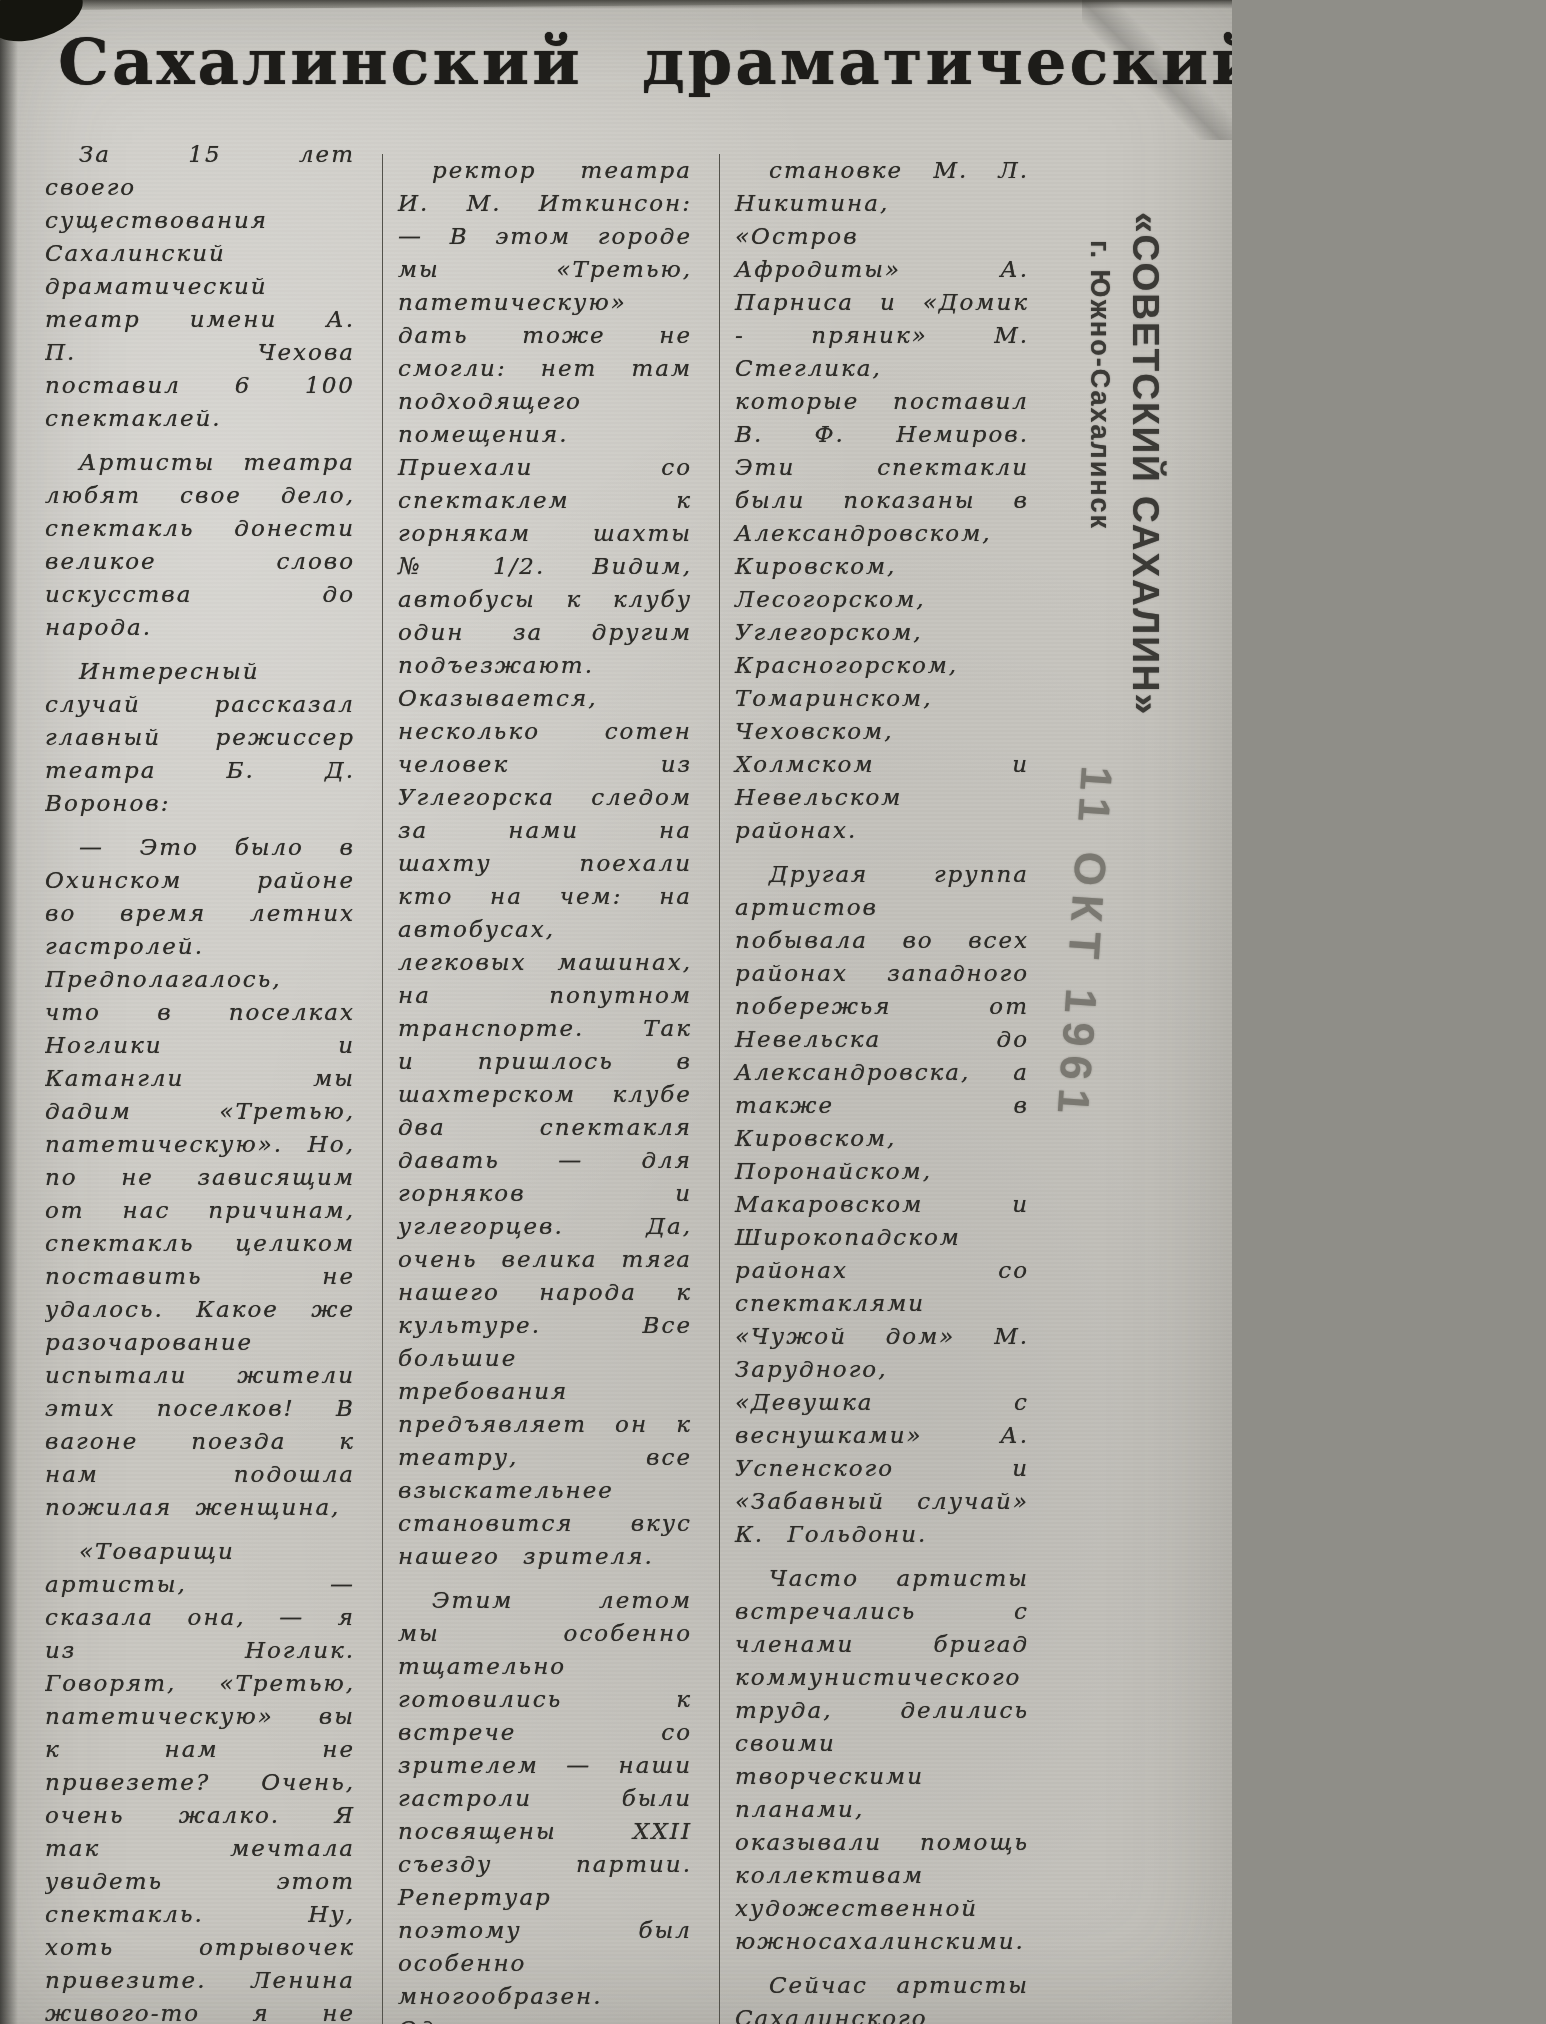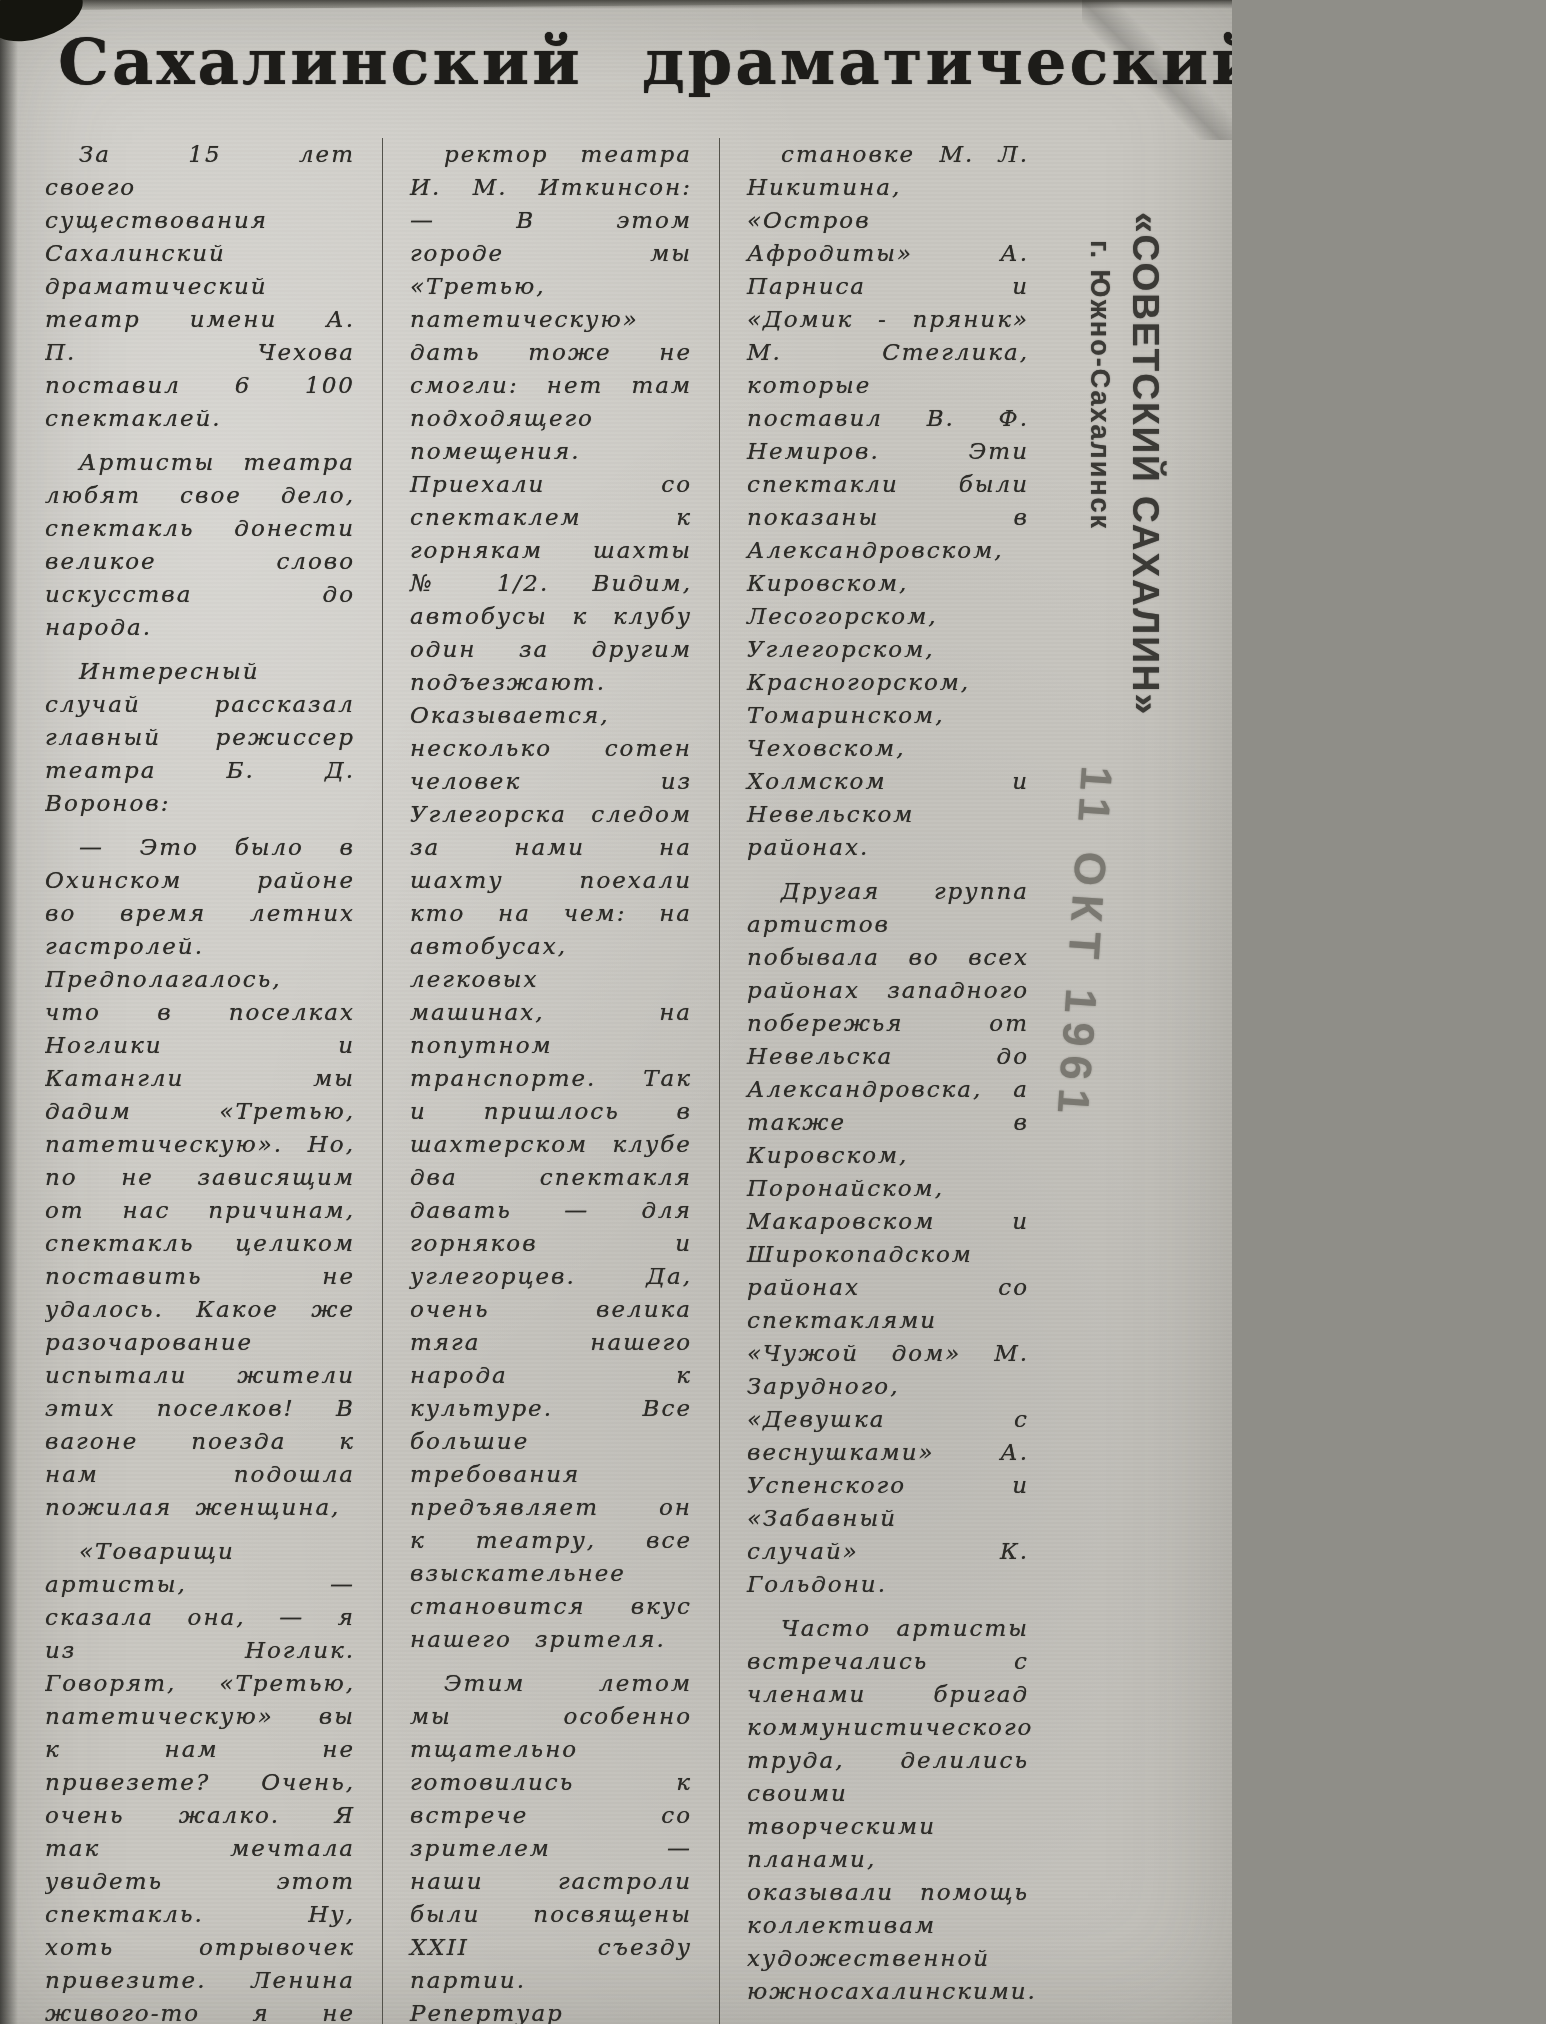--- a/index.html
+++ b/index.html
@@ -53,21 +53,21 @@
     text-shadow:0 0 1px rgba(25,24,20,0.85);
     white-space:nowrap;
   }
   .columns {
     position:absolute; top:138px; left:45px; width:1042px; height:1886px;
     display:flex; overflow:hidden; z-index:2;
   }
   .col { width:310px; flex:0 0 310px; }
   .col + .col {
     border-left:1px solid #53524b;
-    padding-left:27px; margin-left:27px;
+    padding-left:15px; margin-left:27px;margin-top:16px;
   }
   .para {
     font-style:italic;
     font-size:23px; line-height:33px;
     letter-spacing:2px; word-spacing:14px;
     text-align:justify;
     text-indent:34px;
     color:#2d2c28;
     text-shadow:0 0 0.7px rgba(45,44,40,0.8);
     margin:0 0 11px 0;

